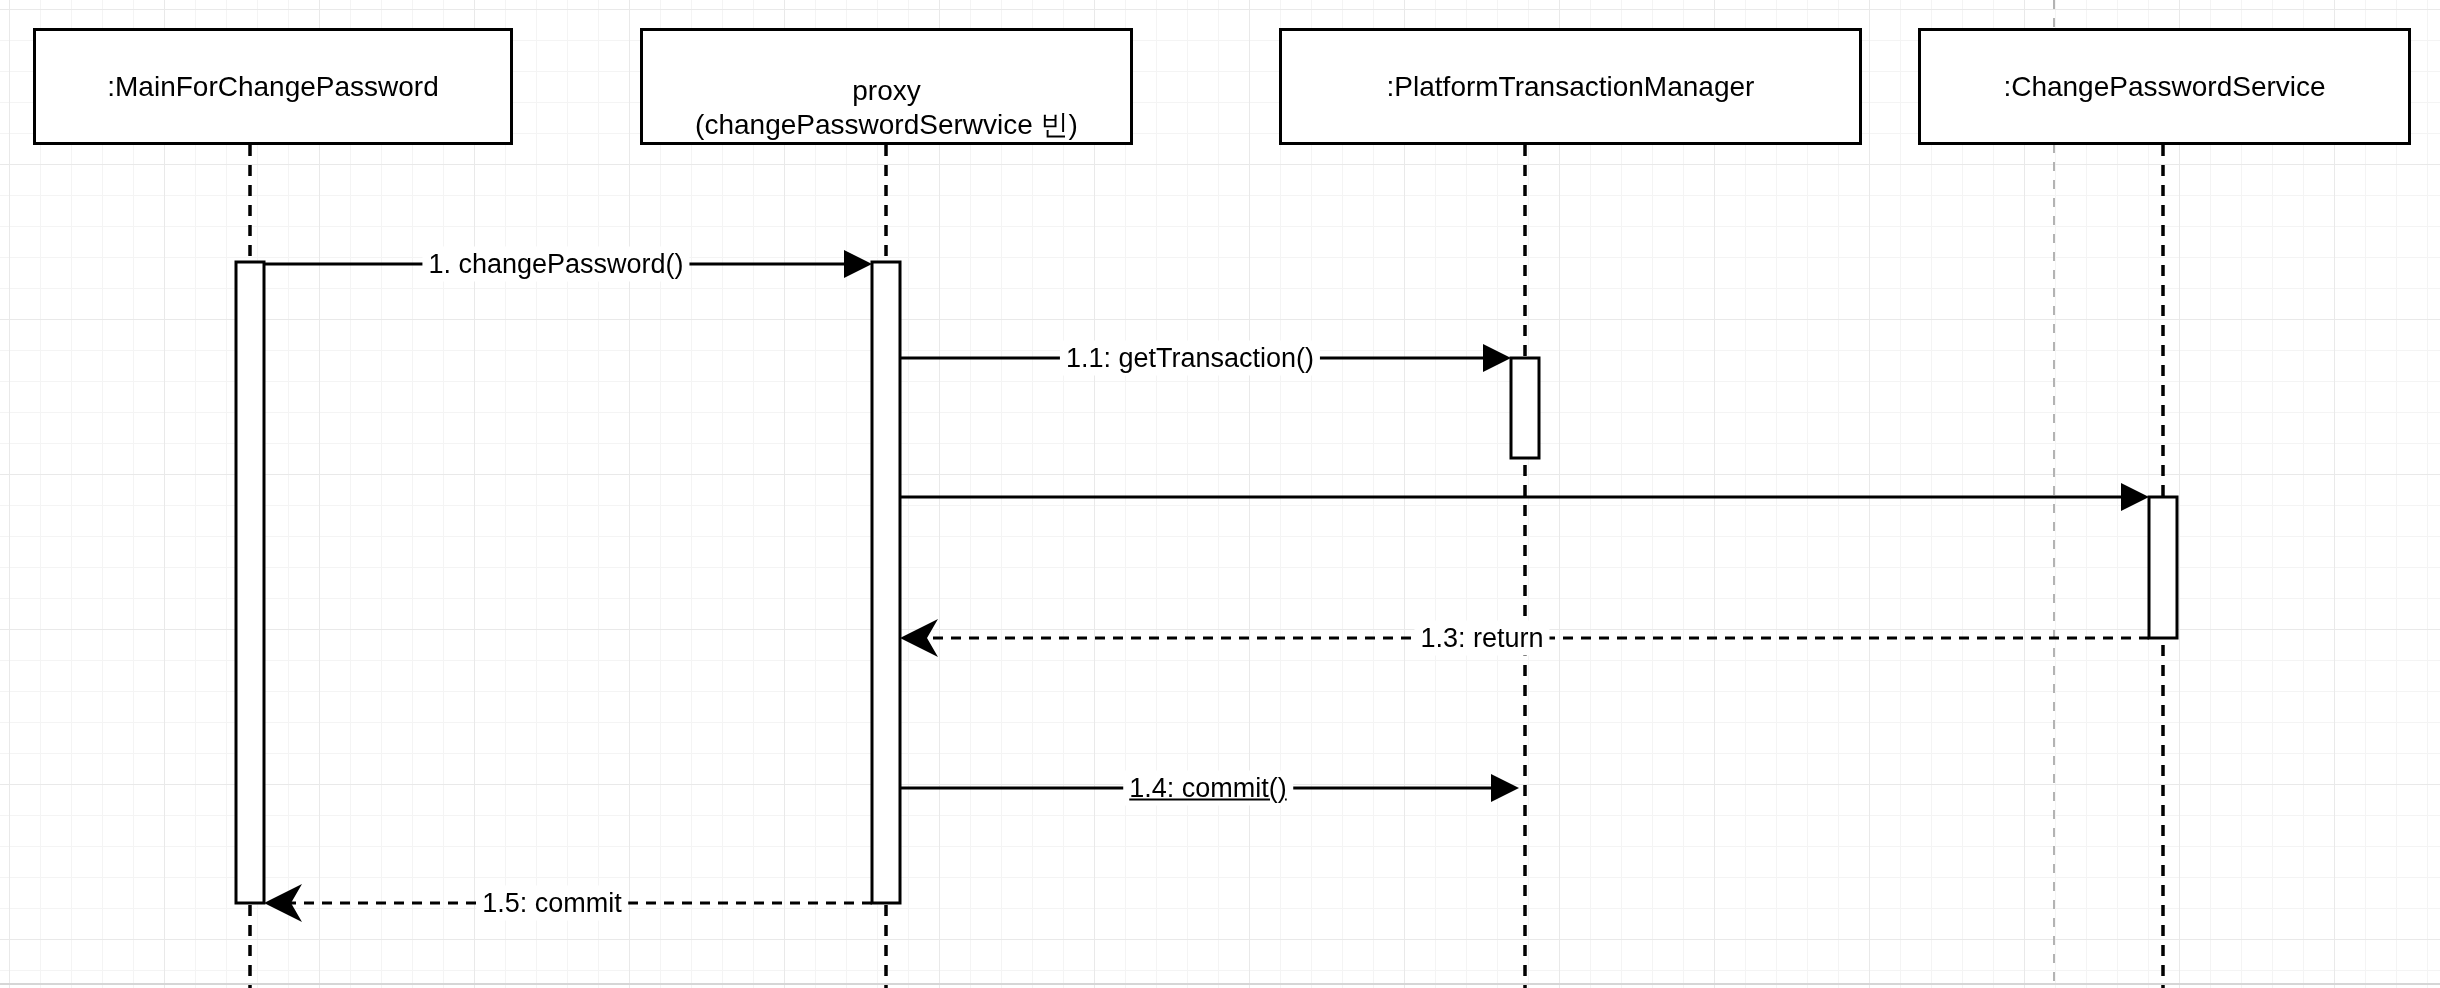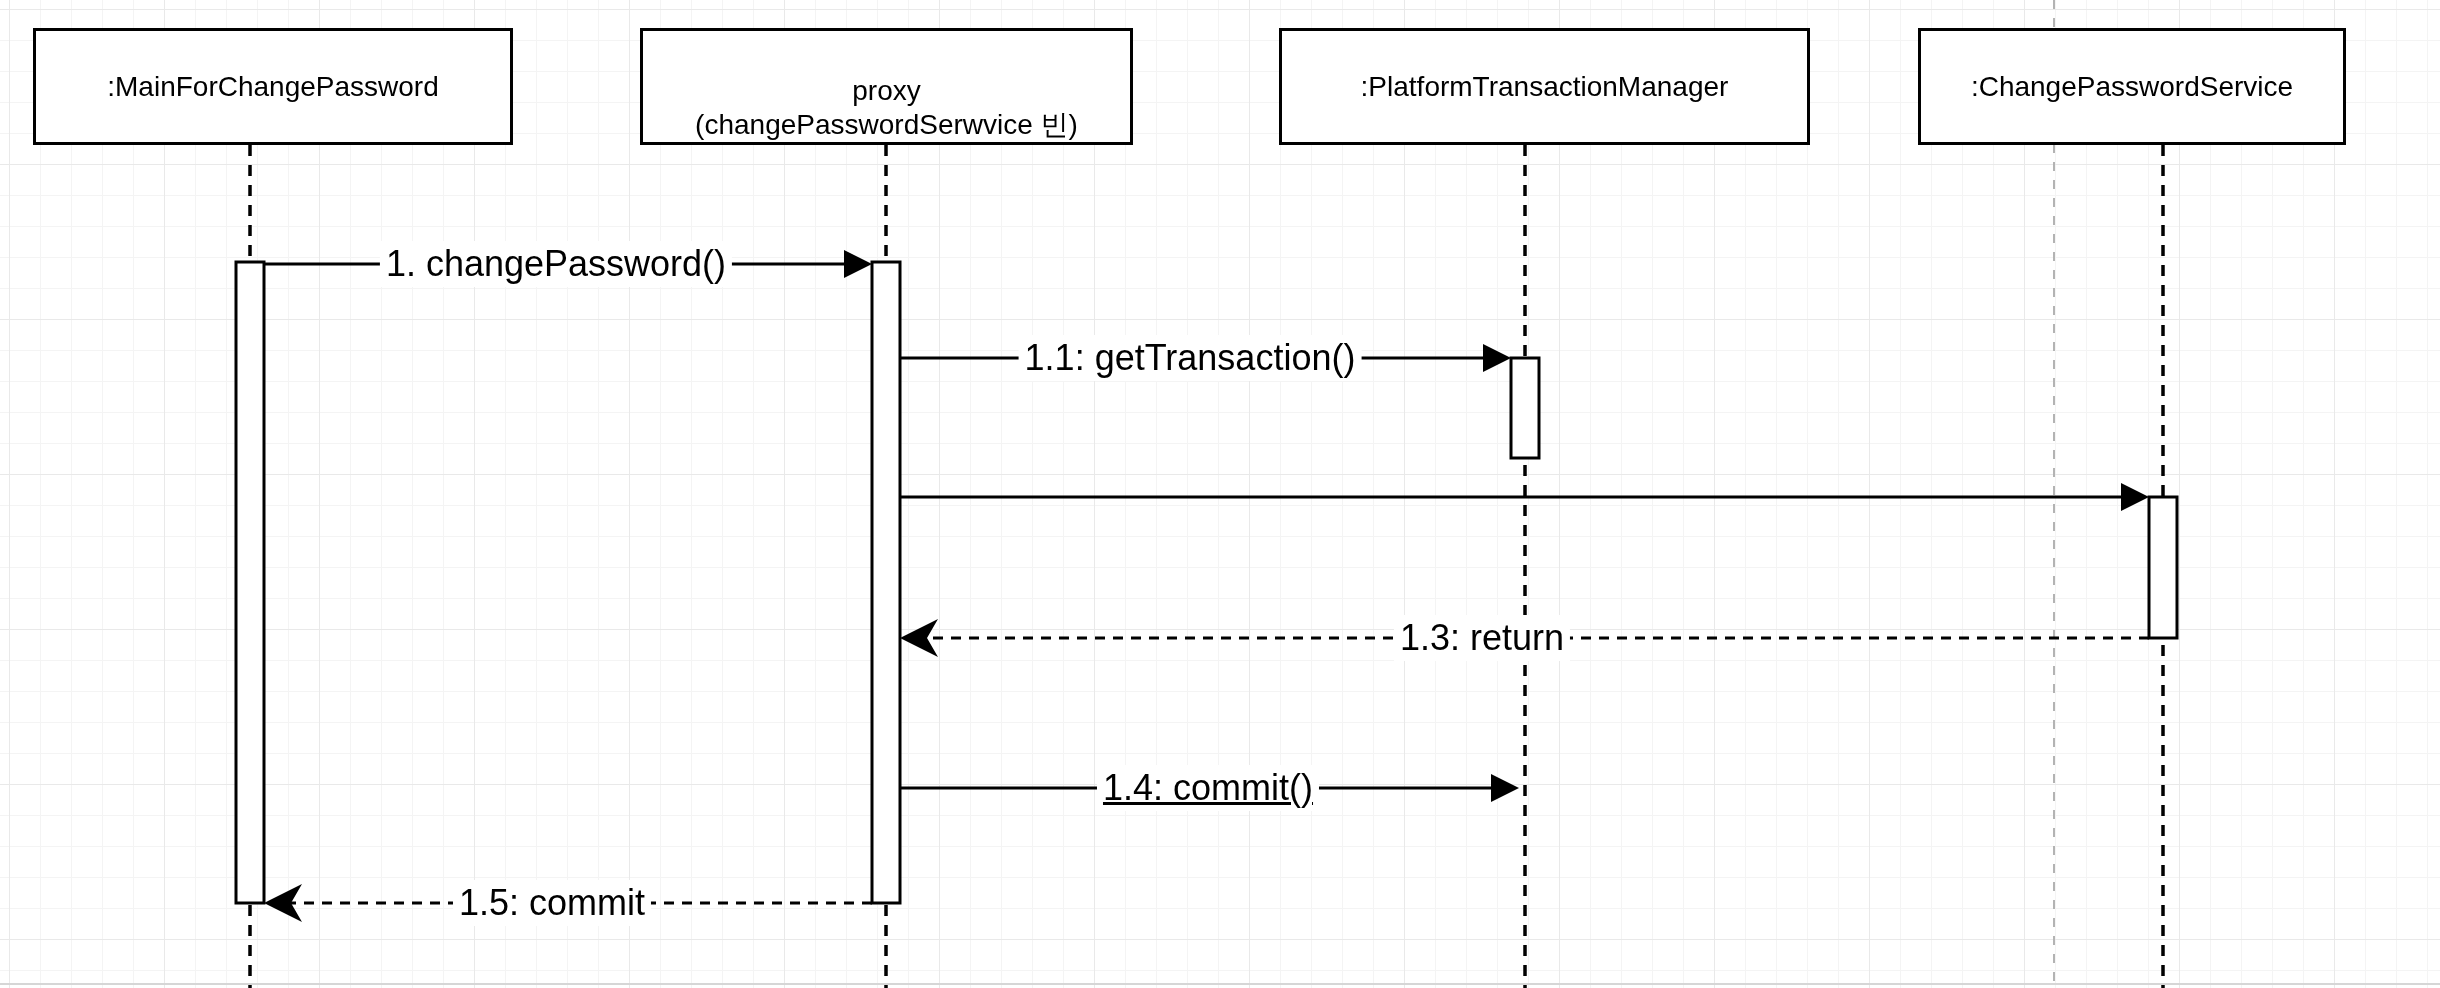--- a/index.html
+++ b/index.html
@@ -25,21 +25,21 @@
     border:3px solid #000000;
     box-sizing:border-box;
     display:flex;flex-direction:column;align-items:center;justify-content:center;
     font-size:28px;color:#000;line-height:34px;white-space:nowrap;
   }
   .msglabel{
     position:absolute;
     transform:translate(-50%,-50%);
     background:#ffffff;
     padding:2px 6px;
-    font-size:36px;color:#000;white-space:nowrap;
+    font-size:27px;color:#000;white-space:nowrap;
   }
   .canvas-edge{
     position:absolute;left:0;top:983px;width:2440px;height:2px;background:#d6d6d6;
   }
 </style>
 </head>
 <body>
 
 <div id="canvas">
 
@@ -82,21 +82,21 @@
   <div class="msglabel" style="left:1208px;top:788px;text-decoration:underline;">1.4: commit()</div>
   <div class="msglabel" style="left:552px;top:903px;">1.5: commit</div>
 
   <div class="headbox" style="left:33px;width:480px;">
     <span>:MainForChangePassword</span>
   </div>
   <div class="headbox" style="left:640px;width:493px;justify-content:flex-end;">
     <span>proxy</span>
     <span>(changePasswordSerwvice 빈)</span>
   </div>
-  <div class="headbox" style="left:1279px;width:531px;">
+  <div class="headbox" style="left:1279px;width:583px;">
     <span>:PlatformTransactionManager</span>
   </div>
-  <div class="headbox" style="left:1918px;width:428px;">
+  <div class="headbox" style="left:1918px;width:493px;">
     <span>:ChangePasswordService</span>
   </div>
 
   <div class="canvas-edge"></div>
 </div>
 
 </body></html>

